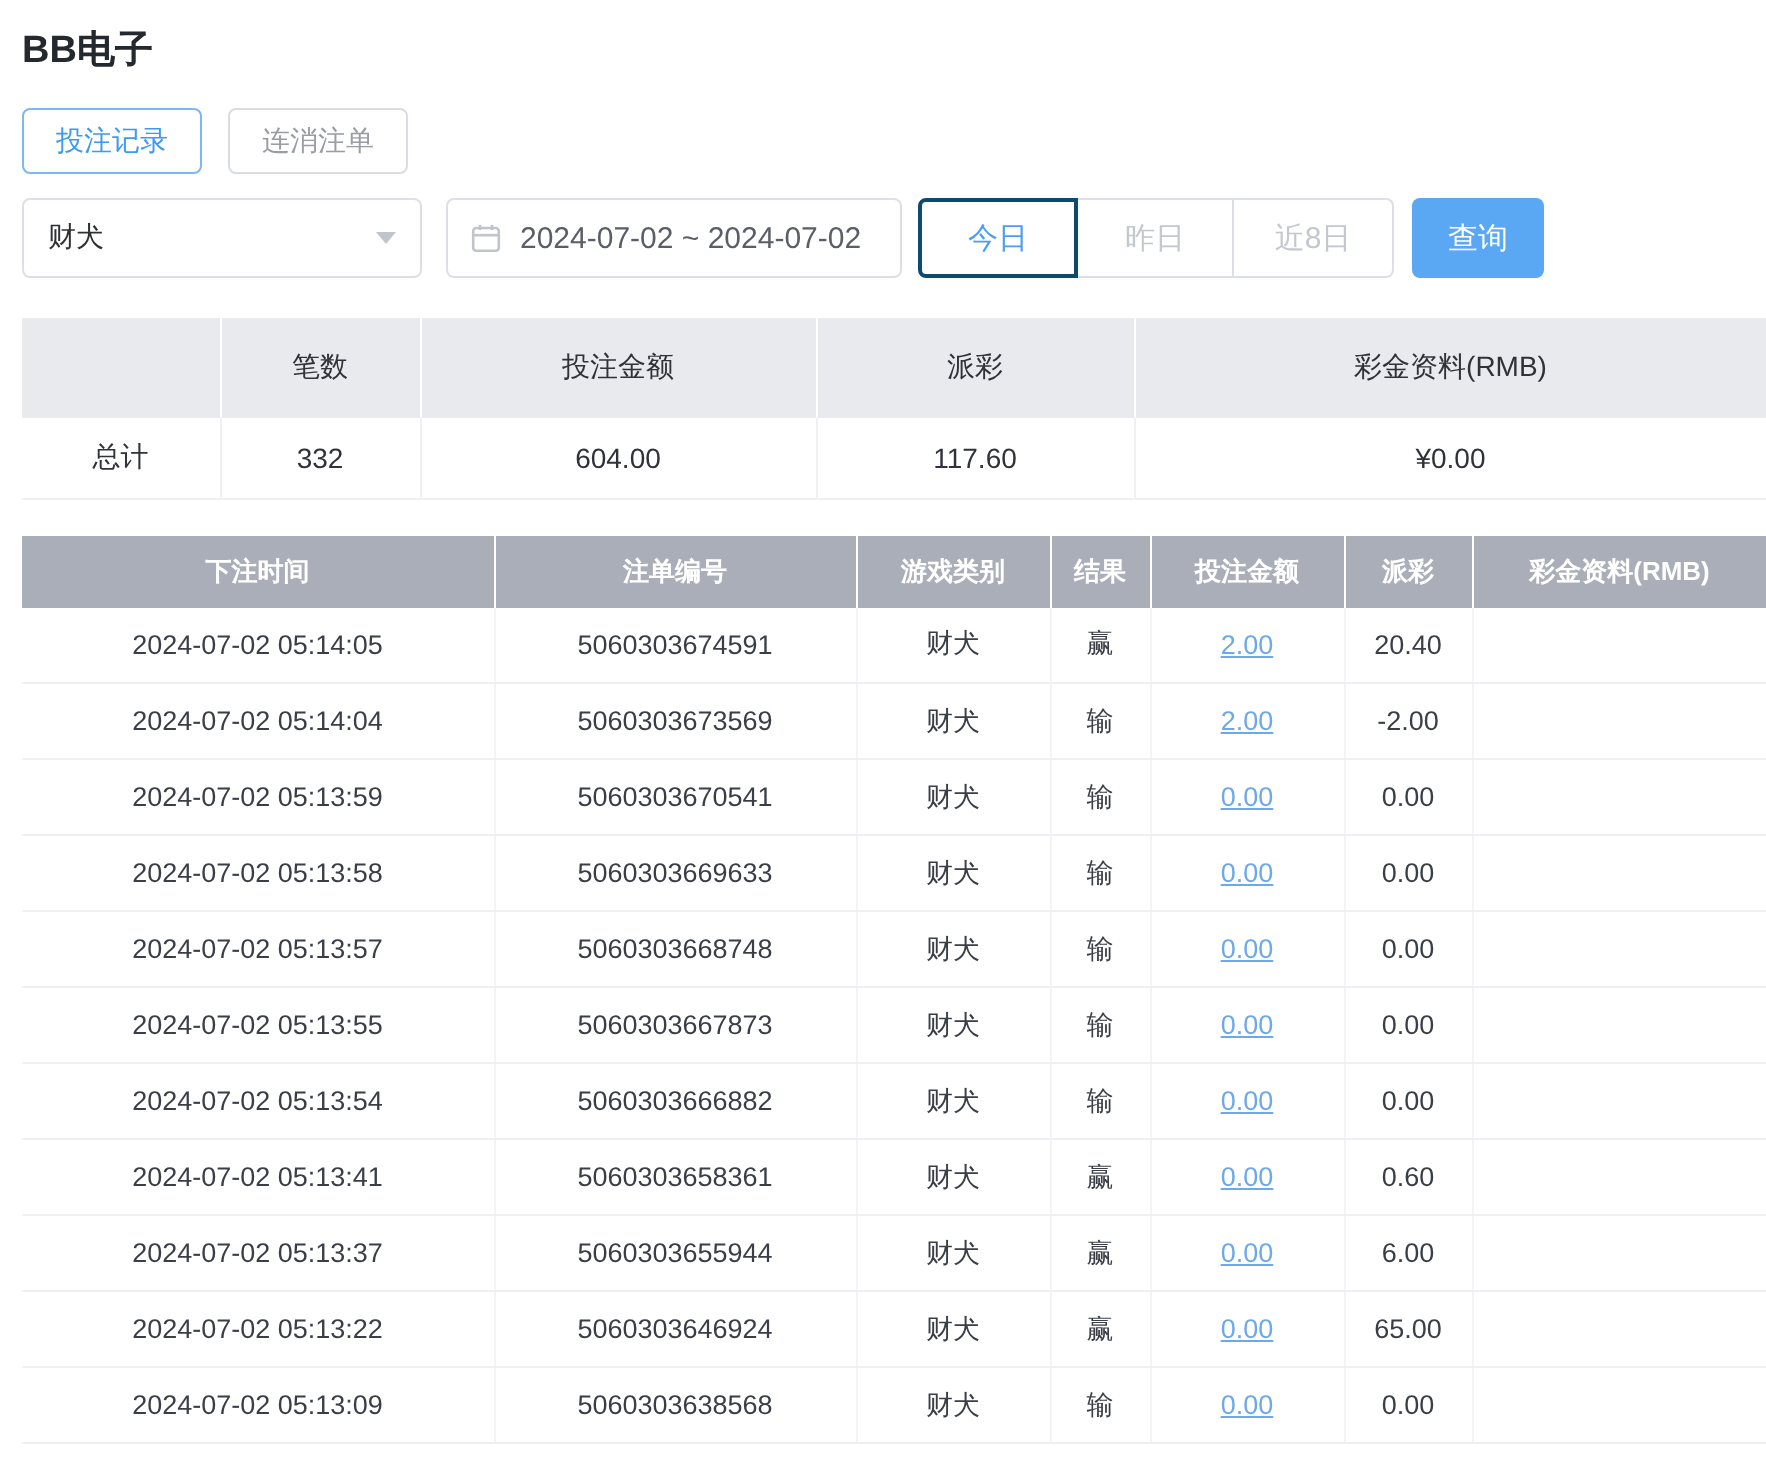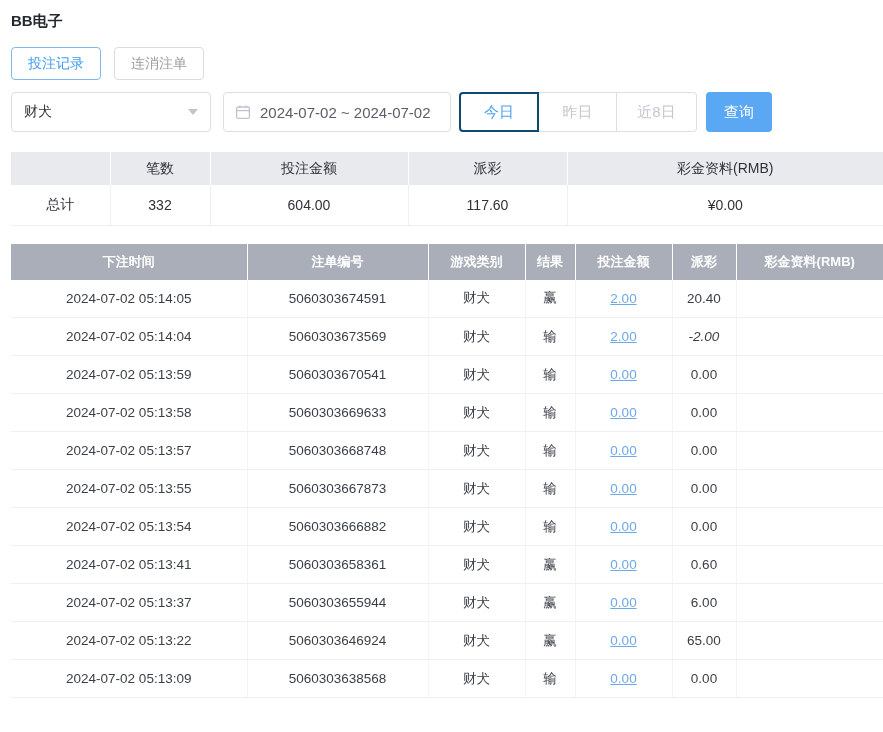--- a/index.html
+++ b/index.html
@@ -5,21 +5,21 @@
   * { box-sizing: border-box; }
   html,body { margin:0; padding:0; }
   body {
     width:883px; height:732px; overflow:hidden;
     background:#ffffff;
     font-family:"Liberation Sans", sans-serif;
     color:#303133;
   }
   .page { padding:12px 0 0 11px; }
 
-  .page-title { font-size:15px; font-weight:bold; color:#24282f; }
+  .page-title { font-size:19px; font-weight:bold; color:#24282f; }
 
   
   .tabs { margin-top:16px; display:flex; gap:13px; }
   .tab {
     height:33px; padding:0 16px; font-size:14px; border-radius:4px;
     background:#ffffff; cursor:pointer;
     font-family:"Liberation Sans", sans-serif;
   }
   .tab.active { border:1px solid #7db8f4; color:#3d9af0; }
   .tab.inactive { border:1px solid #d9dce2; color:#9a9da3; }
@@ -58,21 +58,21 @@
   .primary {
     margin-left:9px; width:66px; height:40px; border:none; border-radius:4px;
     background:#5aa7f3; color:#ffffff; font-size:15px; cursor:pointer;
     font-family:"Liberation Sans", sans-serif;
   }
 
   
   table { border-collapse:collapse; table-layout:fixed; }
   .summary { margin-top:20px; width:872px; font-size:14px; }
   .summary th {
-    background:#e9eaee; height:33px; font-weight:normal; color:#2f3239;
+    background:#e9eaee; height:50px; font-weight:normal; color:#2f3239;
     border-right:1px solid #ffffff; text-align:center;
   }
   .summary th:last-child { border-right:none; }
   .summary td {
     height:40px; text-align:center; color:#2f3239; background:#fff;
     border-right:1px solid #eef0f4; border-bottom:1px solid #eef0f4;
   }
   .summary td:last-child { border-right:none; }
 
   
@@ -81,21 +81,21 @@
     background:#a9aeb8; color:#ffffff; height:36px; font-size:13px; font-weight:bold;
     border-right:1px solid #ffffff; text-align:center;
   }
   .records th:last-child { border-right:none; }
   .records td {
     height:38px; text-align:center; font-size:13.5px; color:#3a3f47; background:#fff;
     border-bottom:1px solid #eef0f4; border-right:1px solid #f2f4f7;
   }
   .records td:last-child { border-right:none; }
   .bet-link { color:#6da8e8; text-decoration:underline; cursor:pointer; }
-  .negative { color:#f04848;font-style:italic; }
+  .negative { color:#f04848; }
 </style>
 </head>
 <body>
 
 <div class="page">
 
   <div class="page-title">BB电子</div>
 
   <div class="tabs">
     <button class="tab active">投注记录</button>

